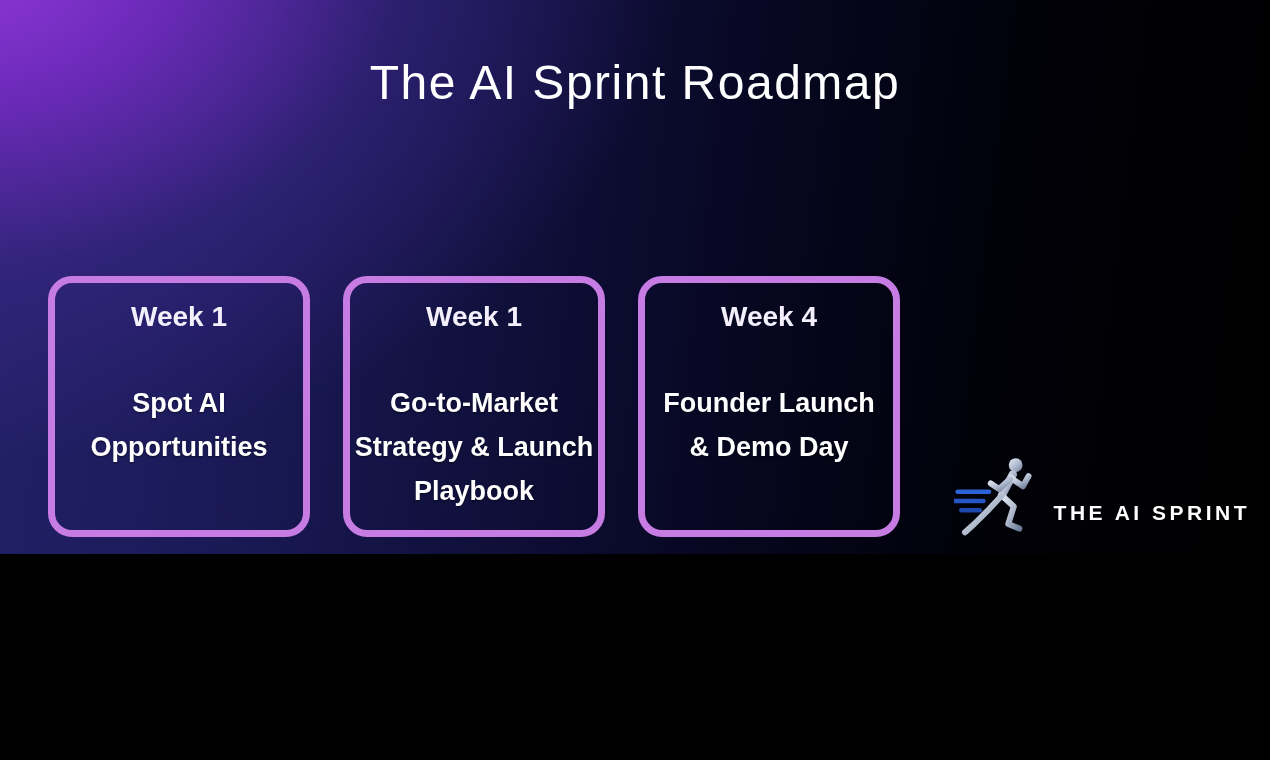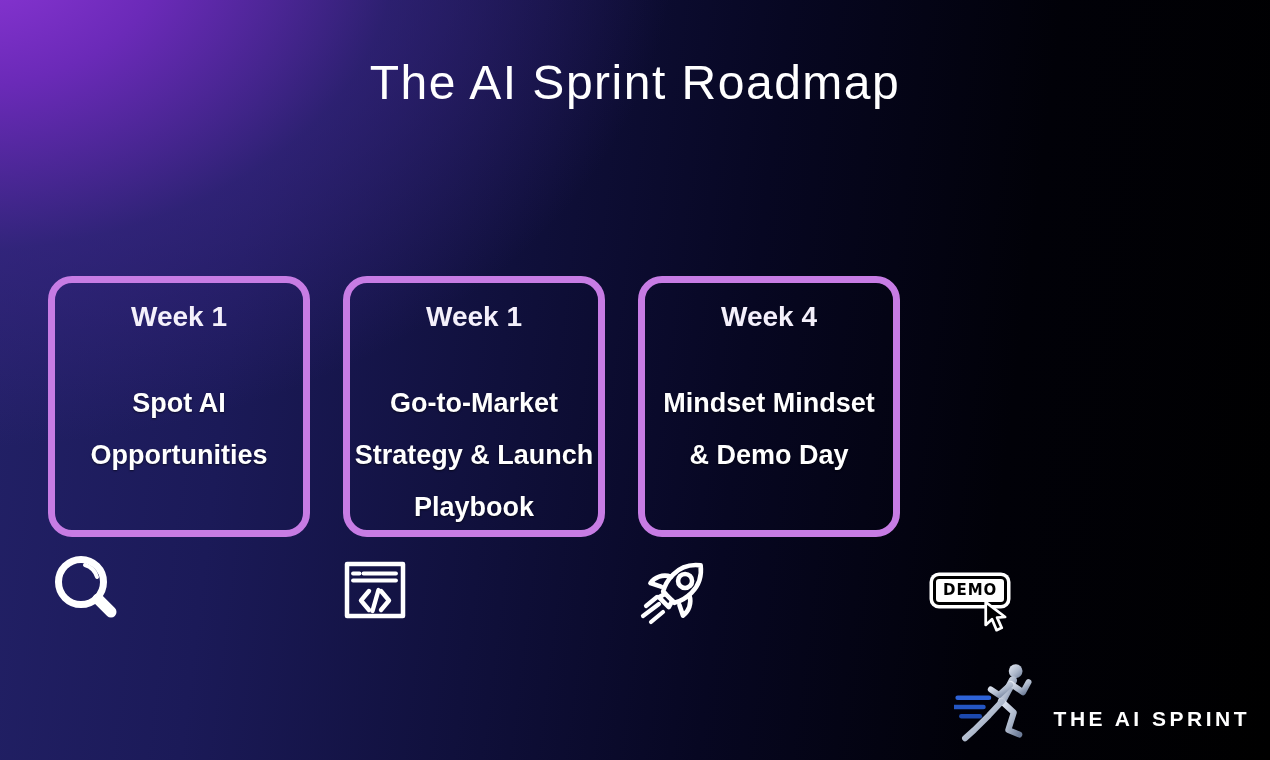--- a/index.html
+++ b/index.html
@@ -1,17 +1,17 @@
 <!DOCTYPE html>
 <html><head>
 <meta charset="utf-8">
 <style>
   html,body{margin:0;padding:0;background:#000;}
   .canvas{
-    position:relative;width:1270px;height:760px;overflow:hidden;
+    position:relative;width:1270px;height:554px;overflow:hidden;
     font-family:"Liberation Sans",sans-serif;color:#fff;
     background:
       radial-gradient(1150px 820px at -3% -8%, #9338dc 0%, #6b2ab8 18%, rgba(62,40,140,0.55) 38%, rgba(30,26,100,0) 62%),
       linear-gradient(97deg, #232168 0%, #1b1a58 20%, #10103c 40%, #070722 58%, #010108 78%, #000 100%);
   }
   .title{
     position:absolute;top:55px;left:0;right:0;margin:0;
     text-align:center;font-size:48px;font-weight:400;letter-spacing:1.5px;color:#fff;
   }
   .cards{
@@ -22,21 +22,21 @@
     box-sizing:border-box;height:261px;
     border:7px solid #c77ce4;border-radius:24px;
     position:relative;
   }
   .week{
     position:absolute;top:18px;left:0;right:0;
     text-align:center;font-size:28px;font-weight:700;color:#f4f0fb;
   }
   .lines{
     position:absolute;top:98px;left:0;right:0;
-    display:flex;flex-direction:column;align-items:center;gap:8px;
+    display:flex;flex-direction:column;align-items:center;
   }
   .line{
     white-space:nowrap;font-size:27px;font-weight:700;line-height:44px;
     text-shadow:0 1px 2px rgba(0,0,0,.55);
   }
   .icons{
     position:absolute;left:48px;top:548px;
     display:grid;grid-template-columns:repeat(4,262px);gap:33px;
   }
   .icon-slot{height:84px;display:flex;align-items:center;justify-content:flex-start;}
@@ -79,21 +79,21 @@
       <div class="lines">
         <div class="line">Go-to-Market</div>
         <div class="line">Strategy &amp; Launch</div>
         <div class="line">Playbook</div>
       </div>
     </div>
 
     <div class="card">
       <div class="week">Week 4</div>
       <div class="lines">
-        <div class="line">Mindset Mindset</div>
+        <div class="line">Founder Launch</div>
         <div class="line">&amp; Demo Day</div>
       </div>
     </div>
 
   </div>
 
   <div class="icons">
 
     <div class="icon-slot">
       <svg width="76" height="76" viewBox="0 0 76 76" fill="none">

